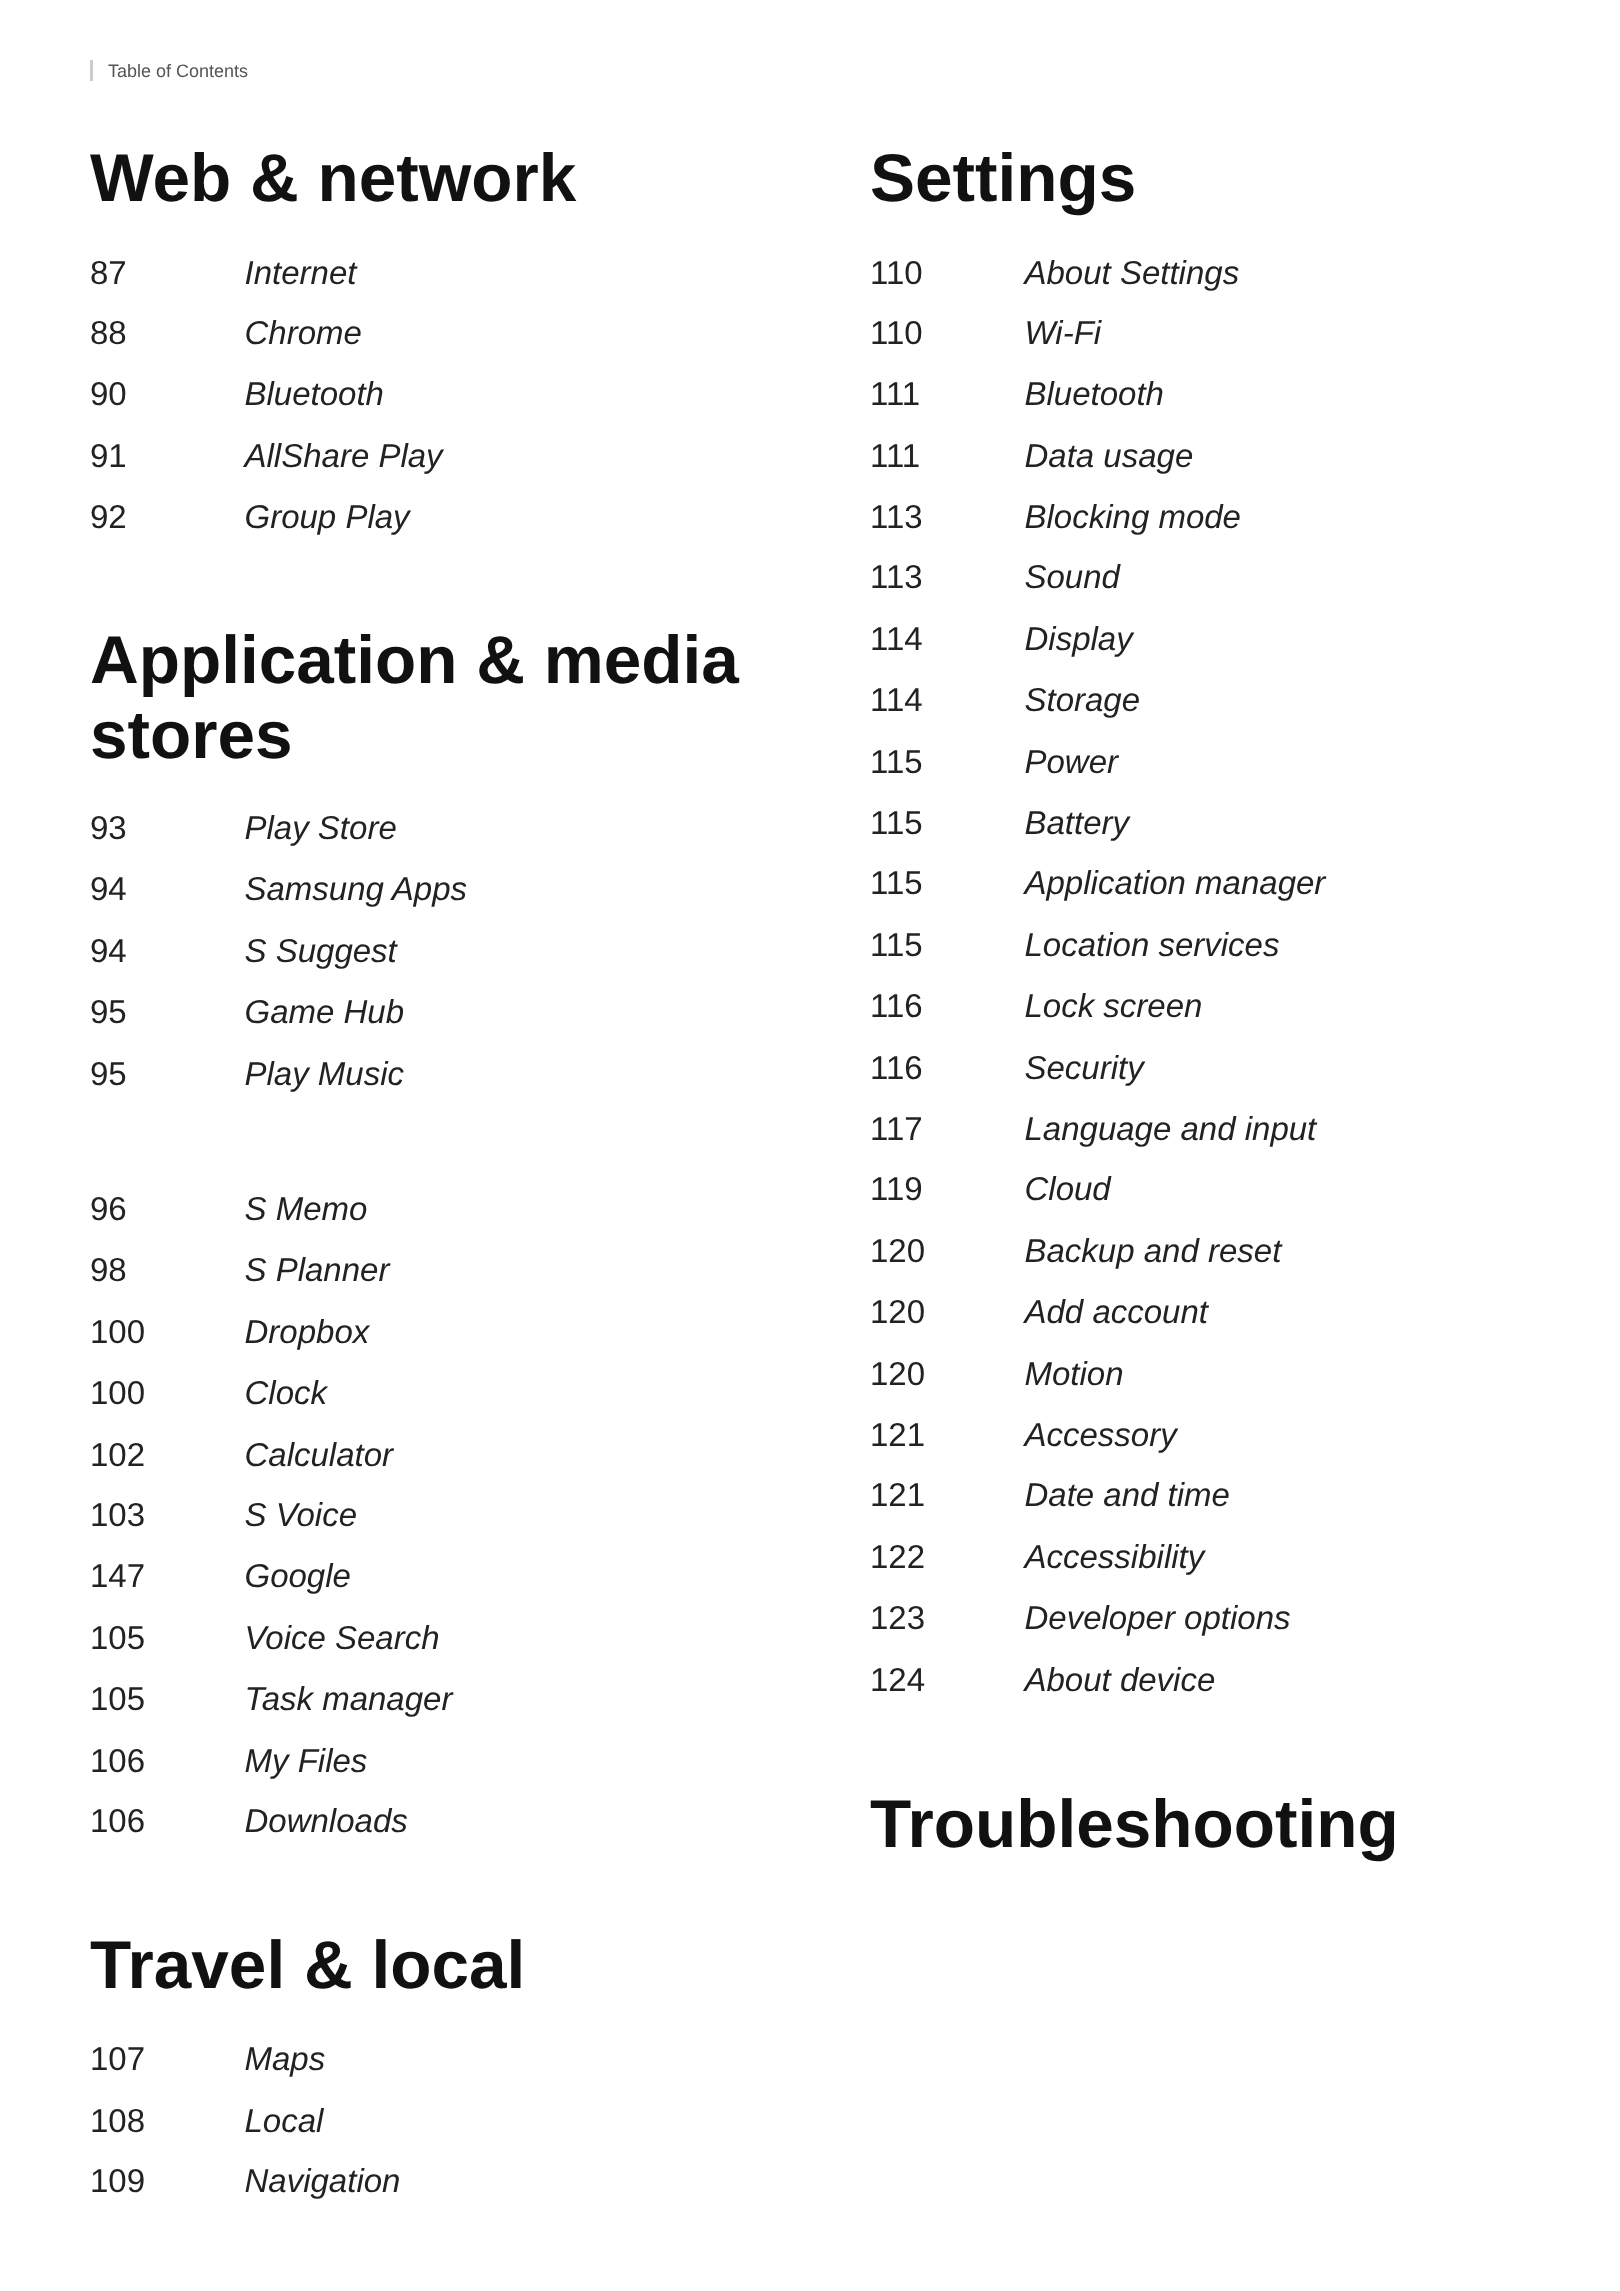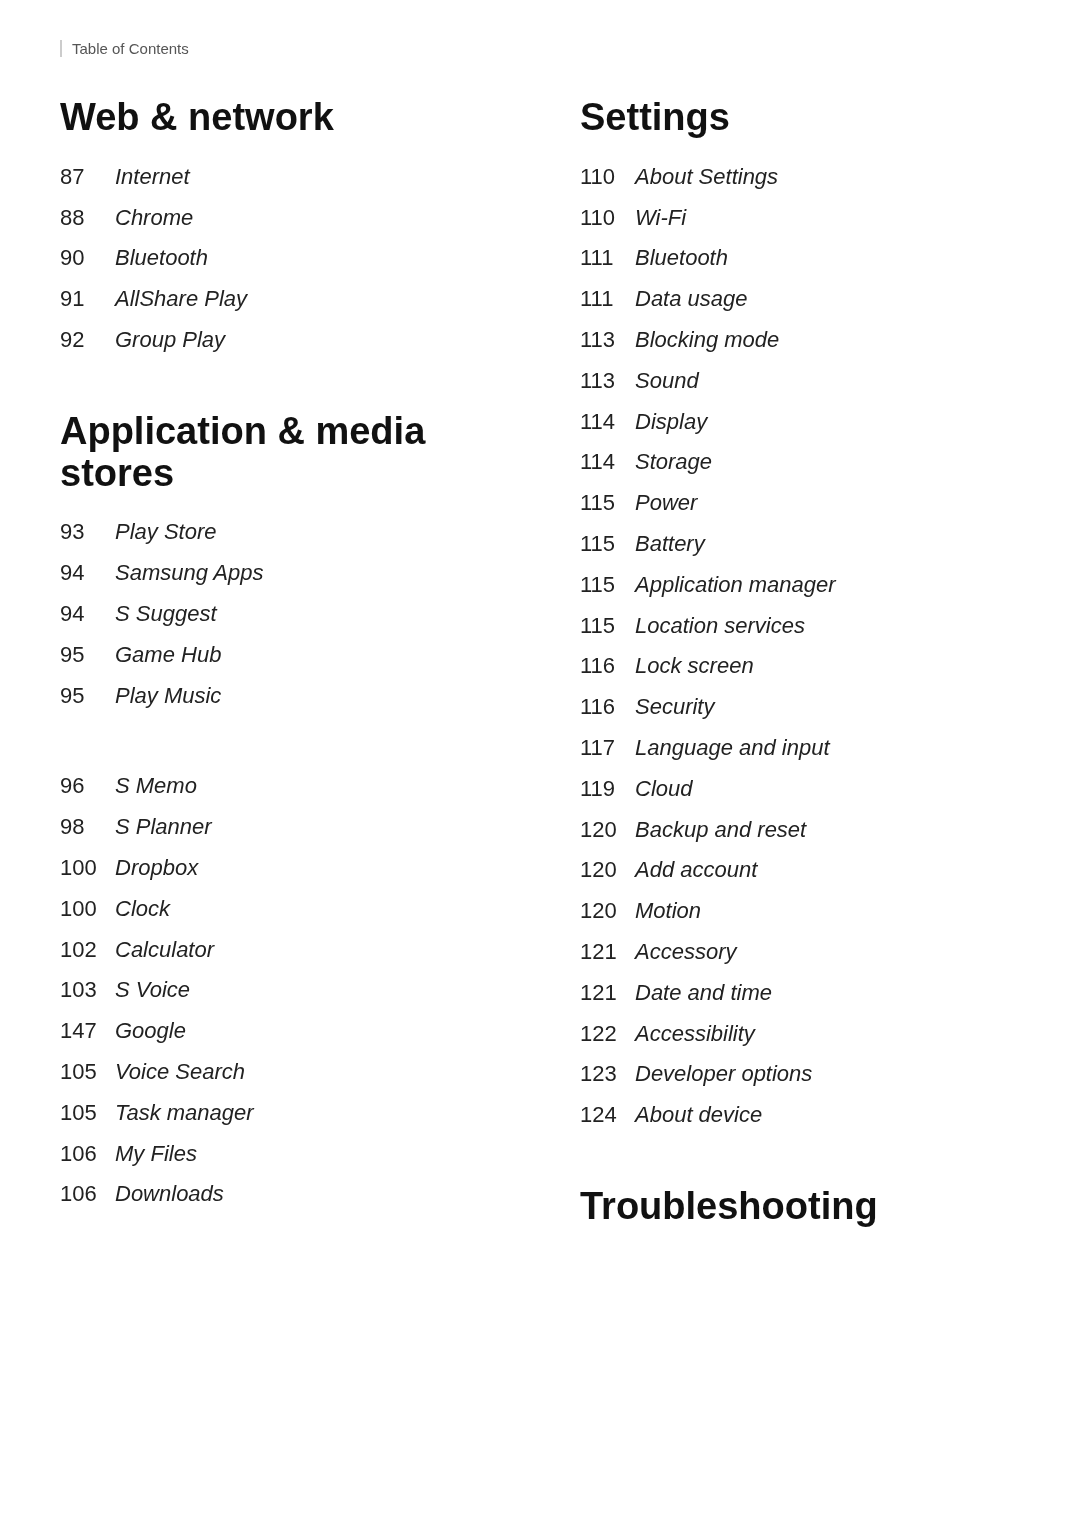--- a/index.html
+++ b/index.html
@@ -18,21 +18,21 @@
     }
 
     .page-container {
       width: 1080px;
       min-height: 1527px;
       padding: 40px 60px 60px 60px;
       position: relative;
     }
 
     .header-label {
-      font-size: 15px;
+      font-size: 12px;
       color: #555555;
       margin-bottom: 40px;
       padding-left: 10px;
       border-left: 2px solid #cccccc;
     }
 
     .columns {
       display: flex;
       gap: 0;
     }
@@ -45,38 +45,39 @@
     .col-right {
       width: 50%;
       padding-left: 40px;
     }
 
     .section {
       margin-bottom: 50px;
     }
 
     .section-title {
-      font-size: 38px;
+      font-size: 45px;
       font-weight: bold;
       color: #111111;
       margin-bottom: 18px;
       line-height: 1.1;
     }
 
     .toc-list {
       list-style: none;
     }
 
     .toc-list li {
       display: flex;
       align-items: baseline;
       font-size: 22px;
       color: #222222;
       padding: 5px 0;
       line-height: 1.4;
+      gap: 48px;
     }
 
     .toc-number {
       min-width: 55px;
       color: #222222;
       font-size: 22px;
       flex-shrink: 0;
     }
 
     .toc-text {
@@ -185,20 +186,37 @@
             <li>
               <span class="toc-number">106</span>
               <span class="toc-text">My Files</span>
             </li>
             <li>
               <span class="toc-number">106</span>
               <span class="toc-text">Downloads</span>
             </li>
           </ul>
         </div>
+        <div class="section">
+          <div class="section-title">Travel &amp; local</div>
+          <ul class="toc-list">
+            <li>
+              <span class="toc-number">107</span>
+              <span class="toc-text">Maps</span>
+            </li>
+            <li>
+              <span class="toc-number">108</span>
+              <span class="toc-text">Local</span>
+            </li>
+            <li>
+              <span class="toc-number">109</span>
+              <span class="toc-text">Navigation</span>
+            </li>
+          </ul>
+        </div>
       </div>
 
     <div class="col-right" id="right-col">
     <div class="section">
           <div class="section-title">Settings</div>
           <ul class="toc-list">
             <li>
               <span class="toc-number">110</span>
               <span class="toc-text">About Settings</span>
             </li>

